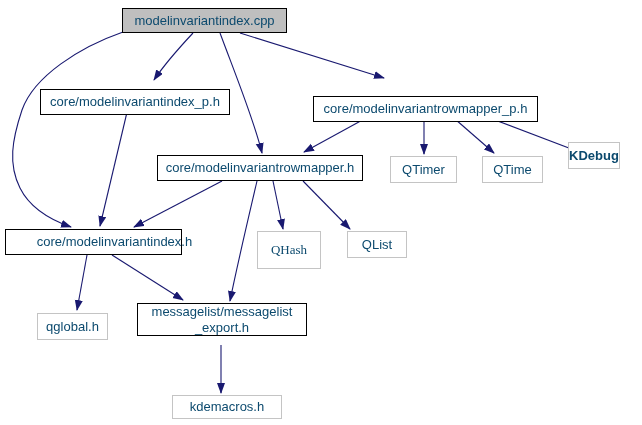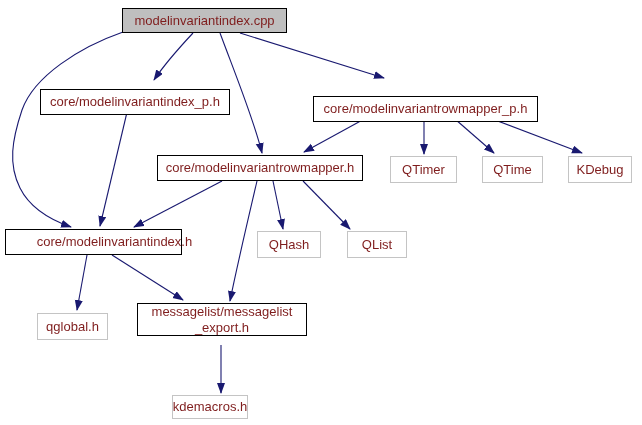--- a/index.html
+++ b/index.html
@@ -29,21 +29,21 @@
   }
   .node {
     position: absolute;
     box-sizing: border-box;
     display: flex;
     align-items: center;
     justify-content: center;
     text-align: center;
     background: #ffffff;
     border: 1px solid #000000;
-    color: #7f1d1d;
+    color: #0c4a6e;
     font-size: 13px;
     line-height: 16px;
     white-space: pre-line;
     cursor: default;
   }
   .node.highlight {
     background: #bfbfbf;
   }
   .node.external {
     border-color: #c4c4c4;
@@ -83,28 +83,28 @@
   <div class="node" style="left:40px;  top:89px; width:190px; height:26px;">core/modelinvariantindex_p.h</div>
 
   <div class="node" style="left:313px; top:80px; width:225px; height:26px;margin-top:16px;">core/modelinvariantrowmapper_p.h</div>
 
   <div class="node" style="left:157px; top:155px; width:206px; height:26px;">core/modelinvariantrowmapper.h</div>
 
   <div class="node external" style="left:390px; top:156px; width:67px; height:27px;">QTimer</div>
 
   <div class="node external" style="left:482px; top:156px; width:61px; height:27px;">QTime</div>
 
-  <div class="node external" style="left:568px; top:156px; width:64px; height:27px;">KDebug</div>
+  <div class="node external" style="left:568px; top:142px; width:52px; height:27px;font-weight:bold;">KDebug</div>
 
   <div class="node" style="left:5px; top:229px; width:177px; height:26px;padding-left:42px;">core/modelinvariantindex.h</div>
 
-  <div class="node external" style="left:257px; top:231px; width:64px; height:27px;">QHash</div>
+  <div class="node external" style="left:257px; top:231px; width:64px; height:38px;font-family:Liberation Serif, serif;">QHash</div>
 
   <div class="node external" style="left:347px; top:231px; width:60px; height:27px;">QList</div>
 
   <div class="node external" style="left:37px; top:313px; width:71px; height:27px;">qglobal.h</div>
 
   <div class="node" style="left:137px; top:303px; width:170px; height:33px;">messagelist/messagelist
 _export.h</div>
 
-  <div class="node external" style="left:172px; top:395px; width:76px; height:24px;">kdemacros.h</div>
+  <div class="node external" style="left:172px; top:395px; width:110px; height:24px;">kdemacros.h</div>
 
 </div>
 
 </body></html>

